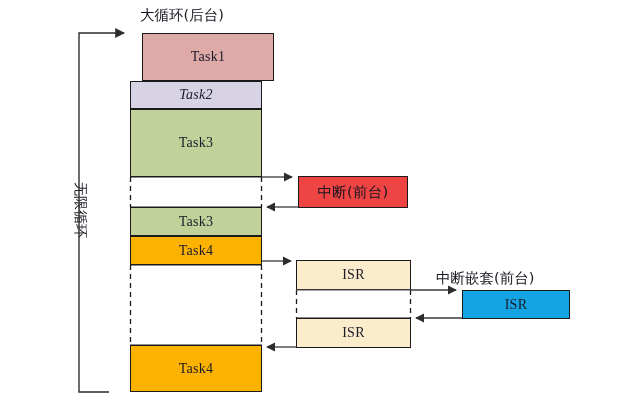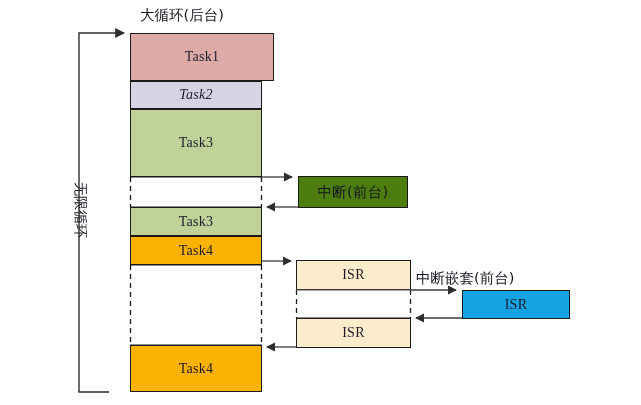--- a/index.html
+++ b/index.html
@@ -60,39 +60,39 @@
 </style>
 </head>
 <body>
 
 <div id="canvas">
 
   <div class="lbl lbl-cjk" style="left:140px; top:6px;">大循环(后台)</div>
 
   <div class="vlabel" style="left:89px; top:182px;">无限循环</div>
 
-  <div class="blk" style="left:130px; top:33px; width:144px; height:48px; background:#ddaaa8;">Task1</div>
+  <div class="blk" style="left:142px; top:33px; width:132px; height:48px; background:#ddaaa8;">Task1</div>
 
   <div class="blk" style="left:130px; top:81px; width:132px; height:28px; background:#d7d2e4;font-style:italic;">Task2</div>
 
   <div class="blk" style="left:130px; top:109px; width:132px; height:68px; background:#c0d299;">Task3</div>
 
   <div class="blk" style="left:130px; top:207px; width:132px; height:29px; background:#c0d299;">Task3</div>
 
   <div class="blk" style="left:130px; top:236px; width:132px; height:29px; background:#fbb200;">Task4</div>
 
   <div class="blk" style="left:130px; top:345px; width:132px; height:47px; background:#fbb200;">Task4</div>
 
-  <div class="blk lbl-cjk" style="left:298px; top:176px; width:110px; height:32px; background:#4d7c0f;">中断(前台)</div>
+  <div class="blk lbl-cjk" style="left:298px; top:176px; width:110px; height:32px; background:#ef4444;">中断(前台)</div>
 
   <div class="blk" style="left:296px; top:260px; width:115px; height:30px; background:#fbeccc;">ISR</div>
 
   <div class="blk" style="left:296px; top:318px; width:115px; height:30px; background:#fbeccc;">ISR</div>
 
-  <div class="lbl lbl-cjk" style="left:416px; top:269px;text-align:right;">中断嵌套(前台)</div>
+  <div class="lbl lbl-cjk" style="left:436px; top:269px;text-align:right;">中断嵌套(前台)</div>
 
   <div class="blk" style="left:462px; top:290px; width:108px; height:29px; background:#14a3e3;">ISR</div>
 
   <svg class="overlay">
     <defs>
       <marker id="ah" viewBox="0 0 10 10" refX="9" refY="5" markerWidth="7" markerHeight="7" orient="auto-start-reverse">
         <path d="M 0 0 L 10 5 L 0 10 z" fill="#2d2d2d"></path>
       </marker>
     </defs>
 

